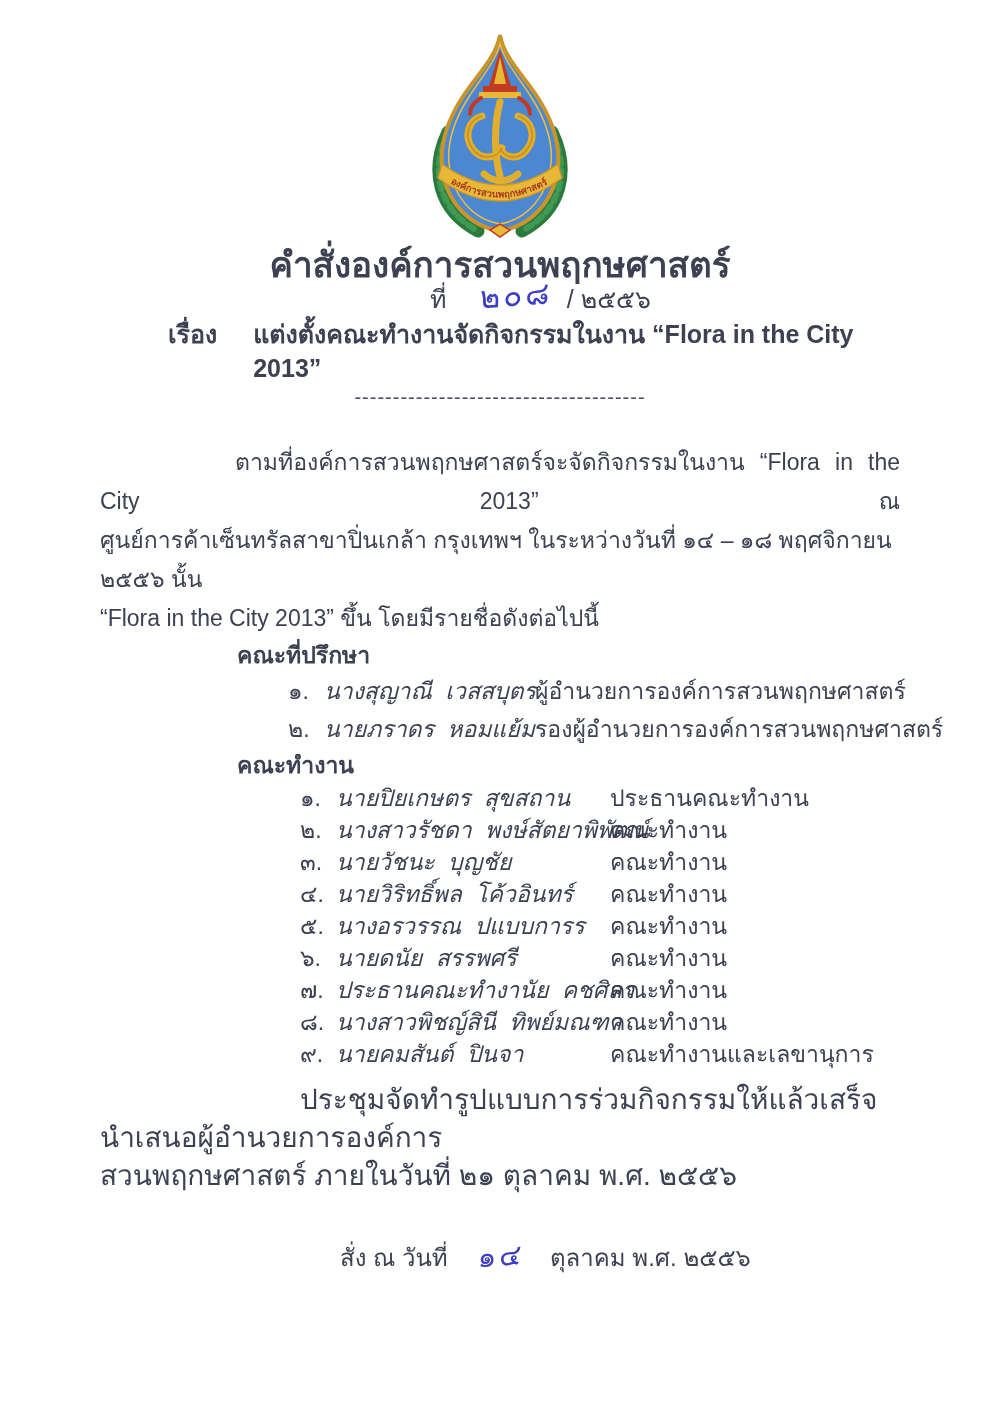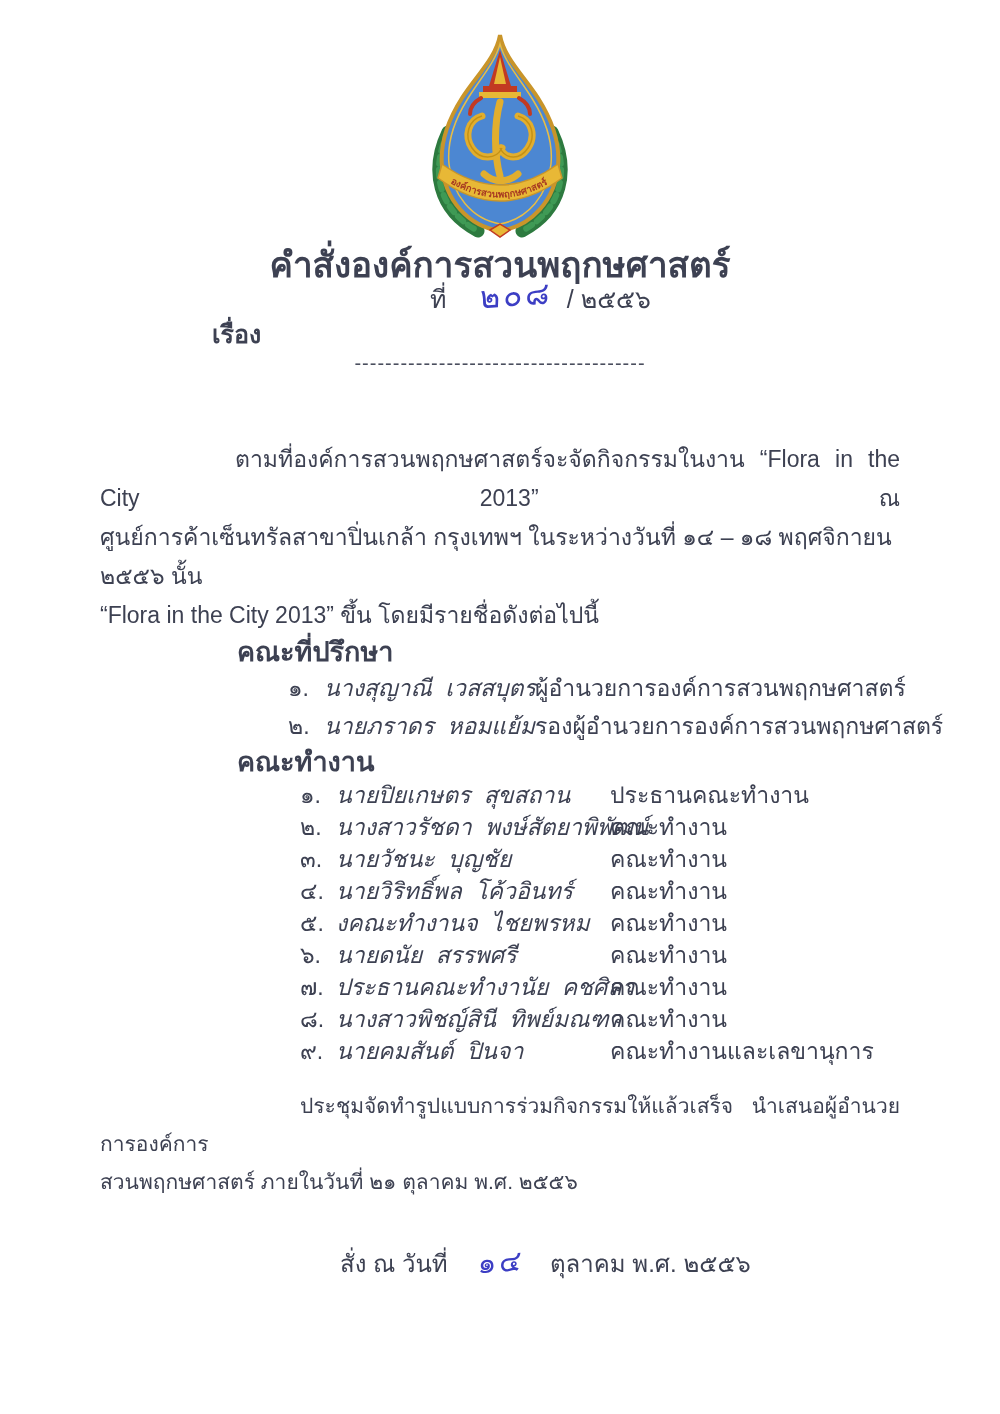--- a/index.html
+++ b/index.html
@@ -13,40 +13,40 @@
   .logo-wrap{padding-top:32px;text-align:center;}
   .doc-title{margin-top:8px;text-align:center;font-size:35px;font-weight:700;line-height:30px;}
   .number-line{display:flex;align-items:baseline;margin-left:330px;font-size:25px;line-height:36px;}
   .number-line .prefix{margin-right:34px;}
   .hand{
     color:var(--ink,#3c3ec4);font-size:31px;font-weight:400;
     display:inline-block;transform:skewX(-6deg) rotate(-4deg);
     letter-spacing:3px;position:relative;top:-2px;
   }
   .number-line .suffix{margin-left:14px;}
-  .subject-line{display:flex;gap:36px;margin-left:112px;font-size:25px;font-weight:700;line-height:34px;}
+  .subject-line{display:flex;gap:36px;margin-left:68px;font-size:25px;font-weight:700;line-height:34px;}
   .divider{text-align:center;font-size:20px;line-height:24px;letter-spacing:1px;color:#4a4e5e;}
   .para{font-size:23px;line-height:39px;}
   .para .ln{min-height:39px;}
   .indent1{text-indent:135px;}
   .indent2{text-indent:200px;}
   .jst{text-align:justify;text-align-last:justify;}
-  .p1{margin-top:65px;}
-  .sec-heading{font-size:27px;font-weight:700;line-height:34px;margin-left:137px;}
+  .p1{margin-top:34px;}
+  .sec-heading{font-size:23px;font-weight:700;line-height:34px;margin-left:137px;}
   .roster{font-size:23px;}
   .roster .row{display:flex;align-items:baseline;}
   .advisors .row{margin-left:188px;height:38px;line-height:38px;}
   .advisors .cell-name{width:247px;}
   .working .row{margin-left:200px;height:32px;line-height:32px;}
   .working .cell-name{width:310px;}
   .cell-name{flex:none;display:flex;white-space:nowrap;}
   .cell-name .num{flex:none;width:36px;}
   .cell-name .nm{word-spacing:7px;font-style:italic;}
   .cell-role{flex:none;white-space:nowrap;}
-  .duties-para{margin-top:20px;font-size:21px;line-height:38px;}
+  .duties-para{margin-top:11px;font-size:28px;line-height:38px;}
   .order-date{display:flex;align-items:center;margin-left:240px;margin-top:46px;font-size:24px;line-height:34px;}
   .order-date .hand{margin:0 26px 0 30px;font-size:29px;}
 </style>
 </head>
 <body>
 
 <div class="page">
   <div class="content">
 
     <div class="logo-wrap">
@@ -90,20 +90,21 @@
     <div class="doc-title">คำสั่งองค์การสวนพฤกษศาสตร์</div>
 
     <div class="number-line">
       <span class="prefix">ที่</span>
       <span class="hand">๒๐๘</span>
       <span class="suffix">/ ๒๕๕๖</span>
     </div>
 
     <div class="subject-line">
       <span>เรื่อง</span>
+      <span>แต่งตั้งคณะทำงานจัดกิจกรรมในงาน “Flora in the City 2013”</span>
     </div>
 
     <div class="divider">--------------------------------------</div>
 
     <div class="para p1">
       <div class="ln indent1 jst">ตามที่องค์การสวนพฤกษศาสตร์จะจัดกิจกรรมในงาน “Flora in the City 2013” ณ</div>
       <div class="ln">ศูนย์การค้าเซ็นทรัลสาขาปิ่นเกล้า กรุงเทพฯ ในระหว่างวันที่ ๑๔ – ๑๘ พฤศจิกายน ๒๕๕๖ นั้น</div>
     </div>
 
     <div class="para">
@@ -161,21 +162,21 @@
           <span class="cell-name">
             <span class="num">๔.</span>
             <span class="nm">นายวิริทธิ์พล โค้วอินทร์</span>
           </span>
           <span class="cell-role">คณะทำงาน</span>
         </div>
 
         <div class="row">
           <span class="cell-name">
             <span class="num">๕.</span>
-            <span class="nm">งคณะทำงานจ ไชยพรหม</span>
+            <span class="nm">นางอรวรรณ ปแบบการร</span>
           </span>
           <span class="cell-role">คณะทำงาน</span>
         </div>
 
         <div class="row">
           <span class="cell-name">
             <span class="num">๖.</span>
             <span class="nm">นายดนัย สรรพศรี</span>
           </span>
           <span class="cell-role">คณะทำงาน</span>

